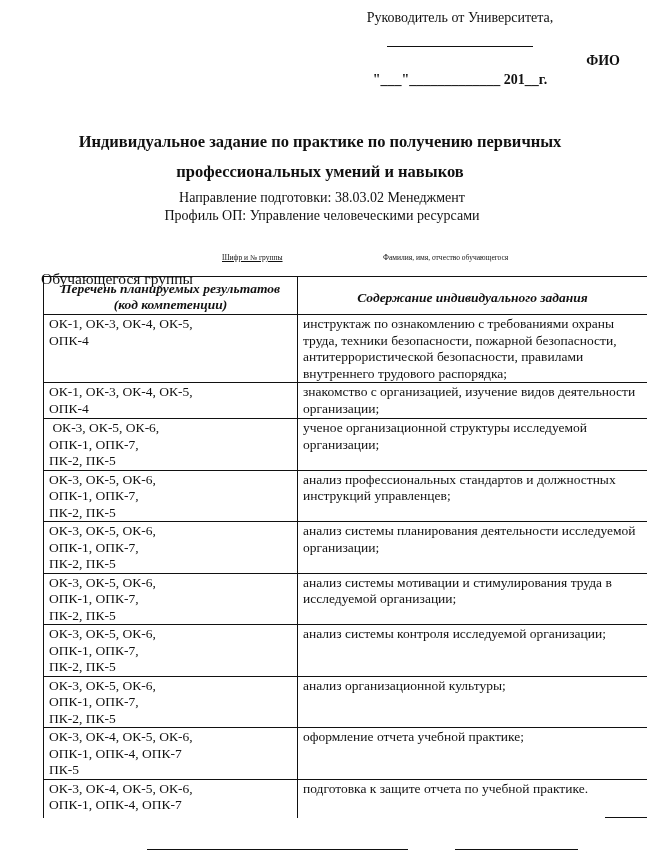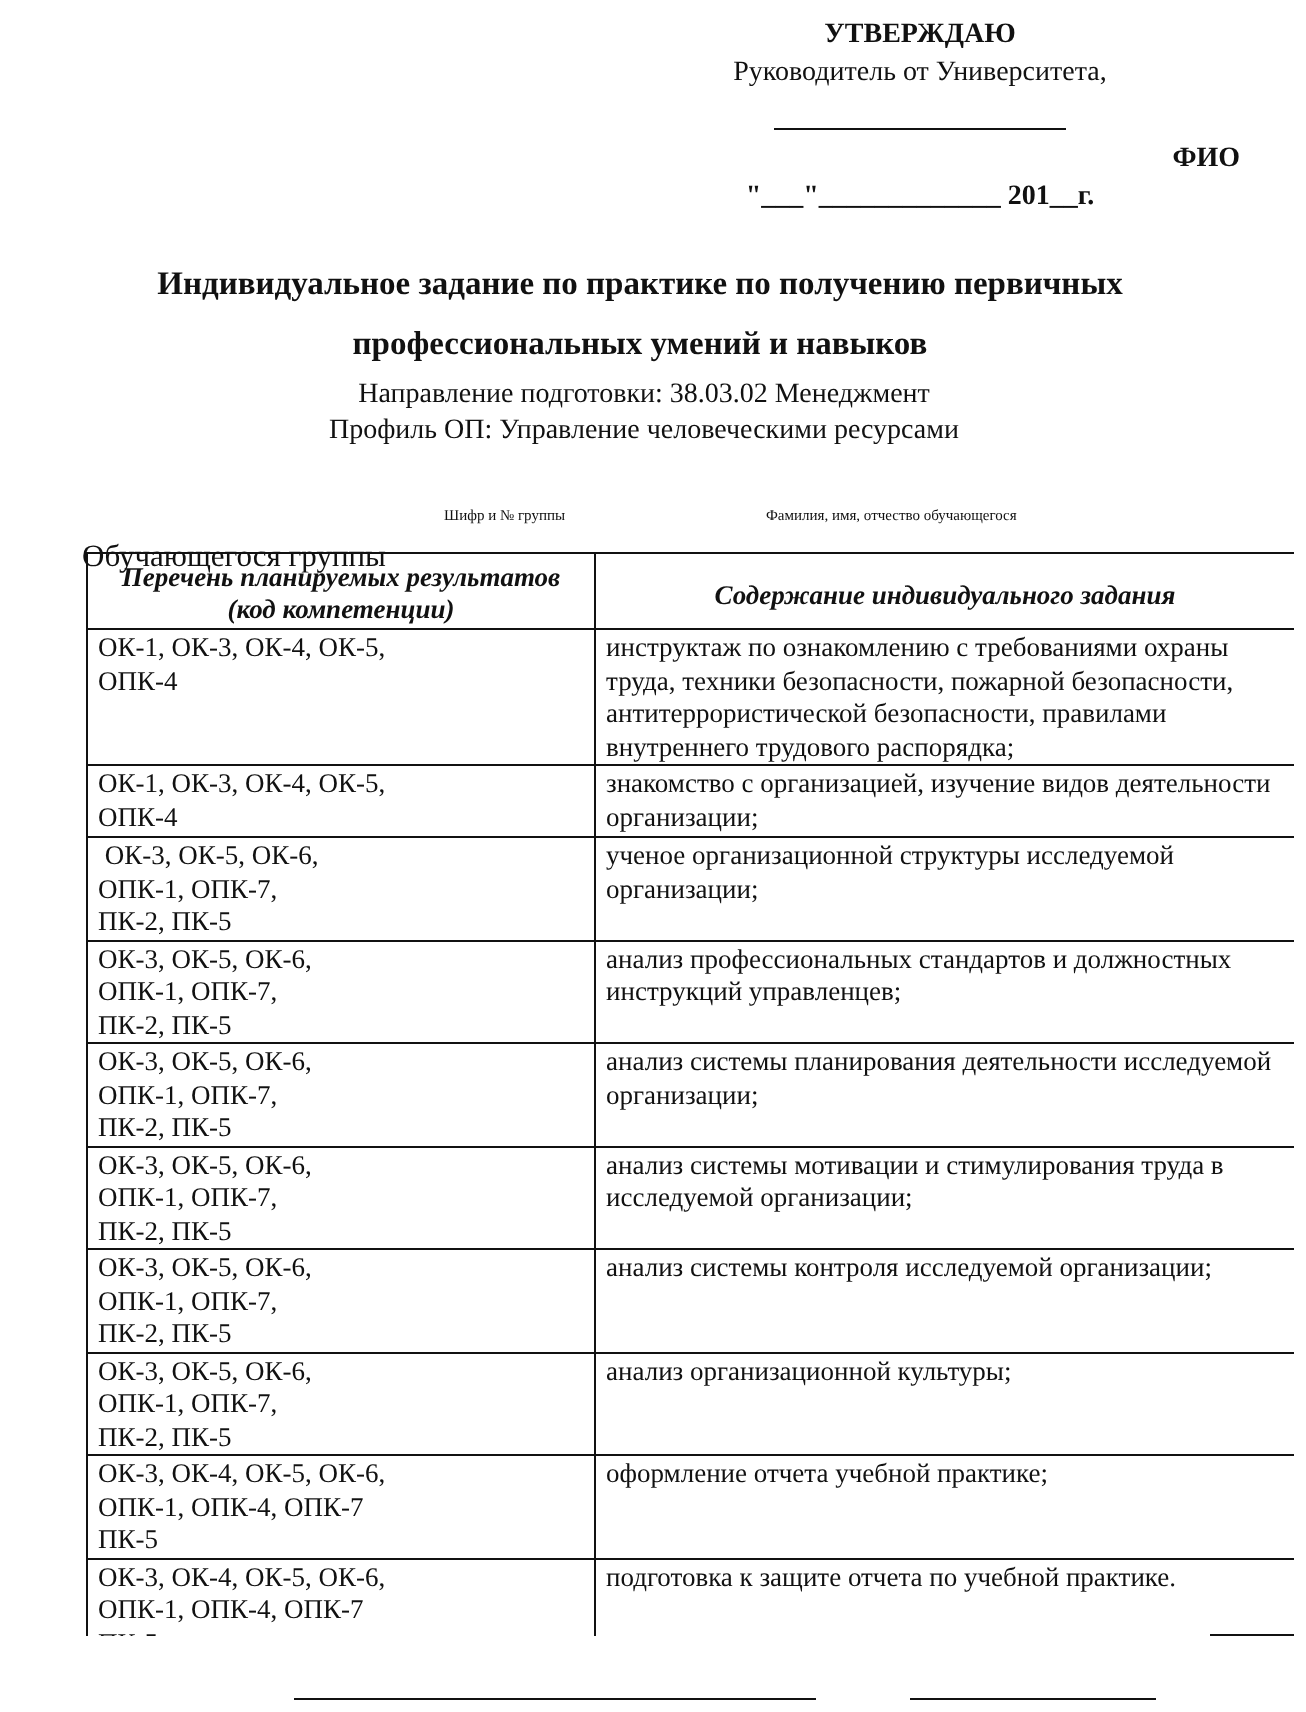--- a/index.html
+++ b/index.html
@@ -118,36 +118,35 @@
     .sig-line {
       position: absolute;
       border-bottom: 1px solid #111;
       height: 0;
     }
   </style>
 </head>
 <body>
 
 <div class="approve">
-  <div class="title">УТВЕРЖДАЮ</div>
   <div>Руководитель от Университета,</div>
   <div style="height:6px"></div>
   <div><span class="line-blank"></span></div>
   <div class="fio">ФИО</div>
   <div class="date">"___"_____________ 201__г.</div>
 </div>
 
 <div class="main-title" style="top:132px;">Индивидуальное задание по практике по получению первичных</div>
 <div class="main-title" style="top:162px;">профессиональных умений и навыков</div>
 
 <div class="subinfo" style="top:188px; left:22px;">Направление подготовки: 38.03.02 Менеджмент</div>
 <div class="subinfo" style="top:206px; left:22px;">Профиль ОП: Управление человеческими ресурсами</div>
 
 <div class="group-label">Обучающегося группы</div>
-<div class="small-label" style="left:222px;">Шифр и № группы</div>
+<div class="small-label" style="left:222px;text-decoration:underline;">Шифр и № группы</div>
 <div class="small-label" style="left:383px;">Фамилия, имя, отчество обучающегося</div>
 
 <div class="tbl">
   <table>
     <colgroup>
         <col class="c1">
         <col class="c2">
       </colgroup>
     <thead>
       <tr style="height:38px;font-style:italic;">

